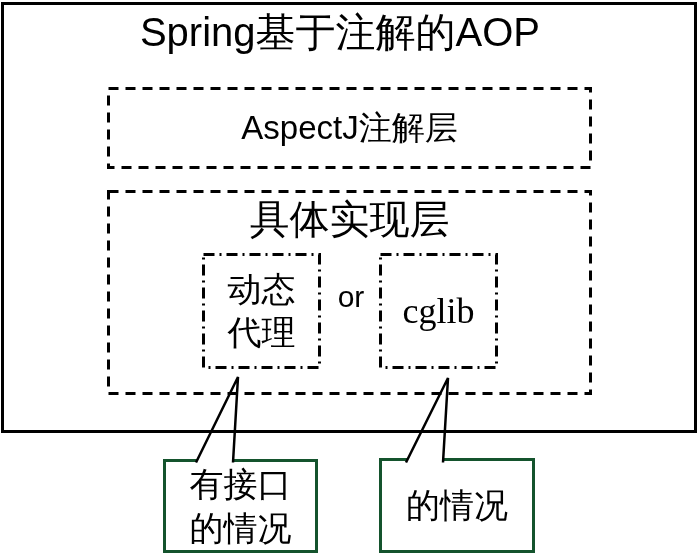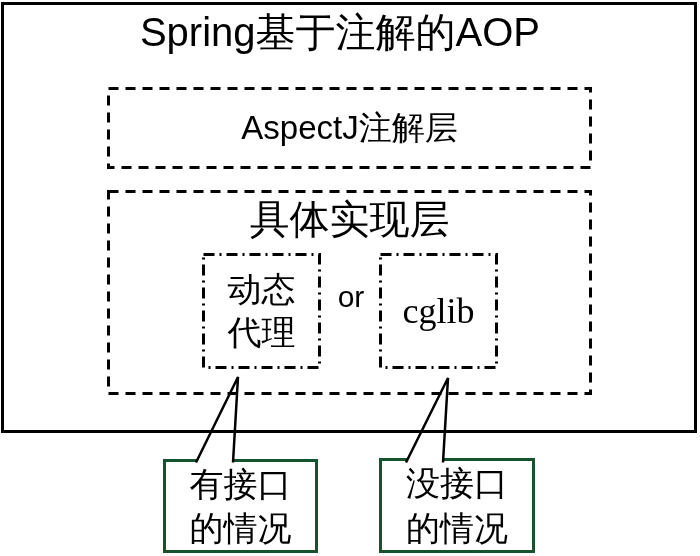--- a/index.html
+++ b/index.html
@@ -39,21 +39,20 @@
   .svg-boxes{z-index:4;}
 </style>
 </head>
 <body>
 
 <div class="abs callout callout-left">
   <span>有接口</span>
   <span>的情况</span>
 </div>
 <div class="abs callout callout-right">
-  <span>没接口</span>
   <span>的情况</span>
 </div>
 
 <svg class="svg-tails" width="700" height="556" viewBox="0 0 700 556">
   <path d="M196,462.5 L238,377 L233,462.5" fill="#ffffff" stroke="#000000" stroke-width="2.5"></path>
   <path d="M406,462.5 L448,378 L443,462.5" fill="#ffffff" stroke="#000000" stroke-width="2.5"></path>
 </svg>
 
 <div class="abs outer-box"></div>
 

